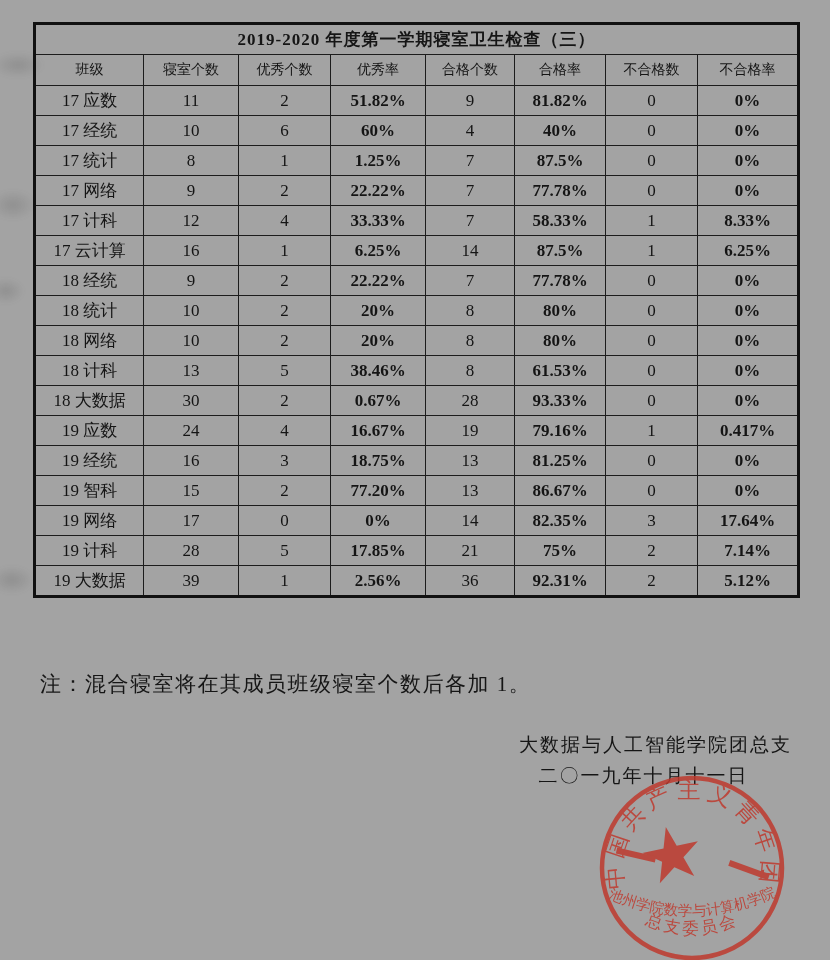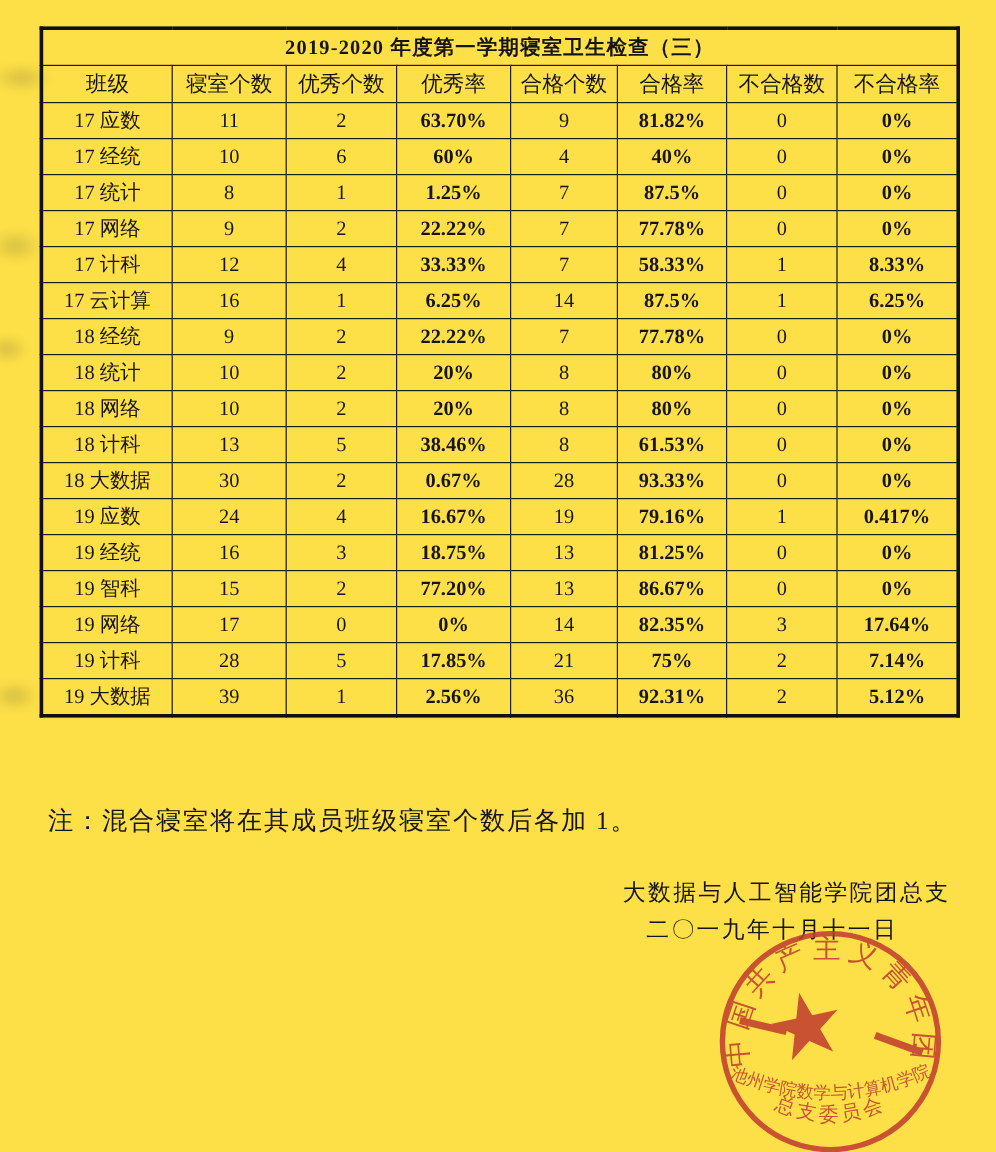--- a/index.html
+++ b/index.html
@@ -6,21 +6,21 @@
     --ink:#151515;
     --line:#1c1c1c;
     --red:#bf3a2e;
   }
   html,body{margin:0;padding:0;}
   body{
     width:830px;height:960px;background:#ffffff;
     font-family:"Liberation Serif","DejaVu Serif",serif;
     color:var(--ink);
   }
-  .page{position:relative;width:830px;height:960px;overflow:hidden;background:#fde047;}
+  .page{position:relative;width:830px;height:960px;overflow:hidden;background:#a3a3a3;}
 
   
   .smudge{position:absolute;background:radial-gradient(closest-side,rgba(60,60,60,.18),rgba(60,60,60,0));filter:blur(2px);pointer-events:none;}
   .s1{left:-8px;top:52px;width:52px;height:26px;}
   .s2{left:-10px;top:190px;width:46px;height:30px;}
   .s3{left:-12px;top:278px;width:36px;height:26px;}
   .s4{left:-10px;top:566px;width:44px;height:28px;}
 
   
   table.doc{
@@ -30,21 +30,21 @@
   }
   table.doc td{
     border:1.5px solid var(--line);
     text-align:center;vertical-align:middle;
     padding:0;height:29px;font-size:17px;color:var(--ink);
     overflow:hidden;white-space:nowrap;
   }
   td.title-cell{
     height:52px;font-size:27px;font-weight:bold;letter-spacing:1px;
   }
-  tr.head td{font-size:18px;height:30px;}
+  tr.head td{font-size:14px;height:30px;}
   td.cls{font-size:18px;}
   td.pct{font-weight:bold;font-size:17px;}
 
   .note{
     position:absolute;left:40px;top:670px;
     font-size:21px;letter-spacing:1.5px;
   }
   .signature{
     position:absolute;right:38px;top:729px;
     text-align:center;font-size:19px;line-height:31px;letter-spacing:2px;
@@ -87,21 +87,21 @@
           <td>优秀率</td>
           <td>合格个数</td>
           <td>合格率</td>
           <td>不合格数</td>
           <td>不合格率</td>
         </tr>
         <tr>
           <td class="cls">17 应数</td>
           <td class="num">11</td>
           <td class="num">2</td>
-          <td class="pct">63.70%</td>
+          <td class="pct">51.82%</td>
           <td class="num">9</td>
           <td class="pct">81.82%</td>
           <td class="num">0</td>
           <td class="pct">0%</td>
         </tr>
         <tr>
           <td class="cls">17 经统</td>
           <td class="num">10</td>
           <td class="num">6</td>
           <td class="pct">60%</td>

